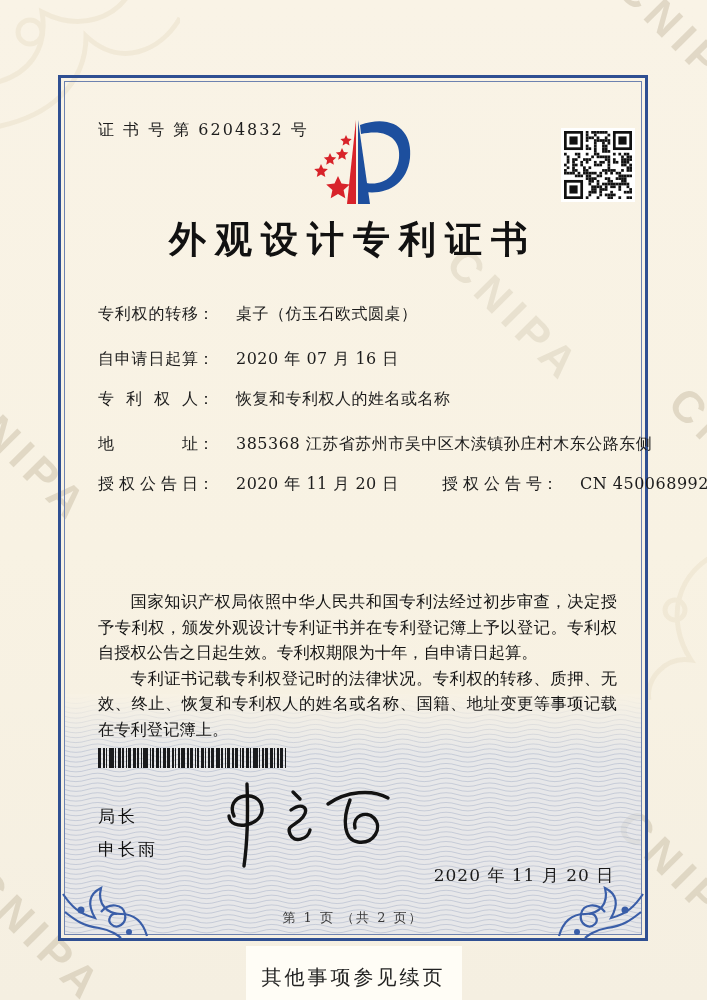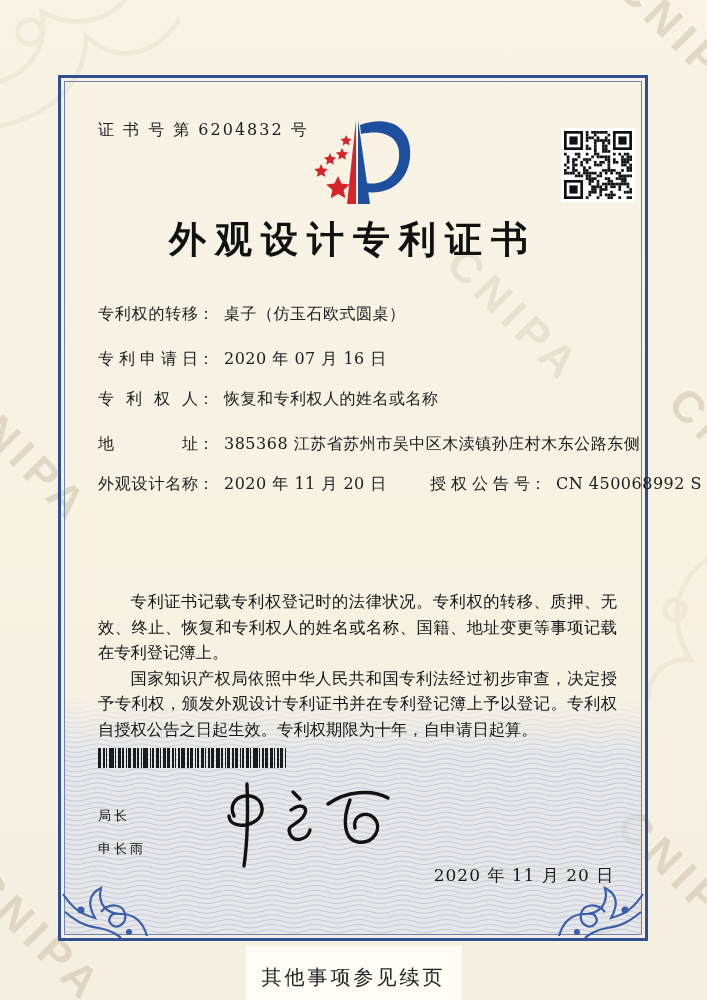--- a/index.html
+++ b/index.html
@@ -49,21 +49,21 @@
   }
 
   .fields { position:absolute; left:37px; top:225px; width:520px; font-size:16px; color:#1c1c1c; }
   .frow { margin-bottom:18px; line-height:22px; white-space:nowrap; }
   .frow.sp { margin-bottom:23px; }
   .flabel {
     display:inline-block; width:100px; text-align:justify; text-align-last:justify;
     vertical-align:top;
   }
   .colon { display:inline-block; vertical-align:top; }
-  .fvalue { display:inline-block; vertical-align:top; margin-left:10px; letter-spacing:.5px; }
+  .fvalue { display:inline-block; vertical-align:top; margin-left:22px; letter-spacing:.5px; }
   .pair2 { margin-left:38px; }
 
   .paras {
     position:absolute; left:37px; top:511px; width:519px; font-size:16.3px;
     line-height:25.5px; color:#141414; text-align:justify;
   }
   .paras p { text-indent:2em; }
 
   
   .guilloche { position:absolute; left:4px; right:4px; bottom:4px; top:616px; }
@@ -72,22 +72,22 @@
     position:absolute; left:0; right:0; top:0; height:60px;
     background:linear-gradient(180deg,#f8f2e4 0%,rgba(248,242,228,0) 100%);
   }
 
   .barcode {
     position:absolute; left:37px; top:670px; width:192px; height:20px;
     display:flex; align-items:stretch;
   }
   .barcode i { display:block; background:#1a1b1d; height:100%; }
 
-  .officer { position:absolute; left:37px; top:722px; font-size:13px; color:#111;
-    font-family:Liberation Mono, monospace; line-height:33px; letter-spacing:3px; }
+  .officer { position:absolute; left:37px; top:722px; font-size:17px; color:#111;
+    font-family:Liberation Serif, serif; line-height:33px; letter-spacing:3px; }
   .signature { position:absolute; left:135px; top:698px; width:210px; height:100px; }
   .sign-date { position:absolute; left:368px; top:786px; width:190px; text-align:center;
     font-size:17px; color:#1a1a1a; letter-spacing:1px; }
 
   .pagenum { position:absolute; left:0; width:100%; top:831px; text-align:center;
     font-size:13px; color:#3a3a3a; letter-spacing:2px; }
 
   .corner-orn { position:absolute; width:92px; height:92px; }
   .corner-orn.bl { left:-2px; bottom:-2px; }
   .corner-orn.br { right:-2px; bottom:-2px; transform:scaleX(-1); }
@@ -429,37 +429,37 @@
         </svg>
     </div>
 
     <div class="title">外观设计专利证书</div>
 
     <div class="fields">
       <div class="frow sp">
         <span class="flabel">专利权的转移</span><span class="colon">：</span><span class="fvalue">桌子（仿玉石欧式圆桌）</span>
       </div>
       <div class="frow">
-        <span class="flabel">专利申请日</span><span class="colon">：</span><span class="fvalue">2020 年 07 月 16 日</span>
+        <span class="flabel">自申请日起算</span><span class="colon">：</span><span class="fvalue">2020 年 07 月 16 日</span>
       </div>
       <div class="frow sp">
         <span class="flabel">专 利 权 人</span><span class="colon">：</span><span class="fvalue">恢复和专利权人的姓名或名称</span>
       </div>
       <div class="frow">
         <span class="flabel">地 址</span><span class="colon">：</span><span class="fvalue">385368 江苏省苏州市吴中区木渎镇孙庄村木东公路东侧</span>
       </div>
       <div class="frow">
-        <span><span class="flabel">外观设计名称</span><span class="colon">：</span><span class="fvalue">2020 年 11 月 20 日</span></span>
+        <span><span class="flabel">授权公告日</span><span class="colon">：</span><span class="fvalue">2020 年 11 月 20 日</span></span>
         <span class="pair2"><span class="flabel">授权公告号</span><span class="colon">：</span><span class="fvalue">CN 450068992 S</span></span>
       </div>
     </div>
 
     <div class="paras">
+      <p>国家知识产权局依照中华人民共和国专利法经过初步审查，决定授予专利权，颁发外观设计专利证书并在专利登记簿上予以登记。专利权自授权公告之日起生效。专利权期限为十年，自申请日起算。</p>
       <p>专利证书记载专利权登记时的法律状况。专利权的转移、质押、无效、终止、恢复和专利权人的姓名或名称、国籍、地址变更等事项记载在专利登记簿上。</p>
-      <p>国家知识产权局依照中华人民共和国专利法经过初步审查，决定授予专利权，颁发外观设计专利证书并在专利登记簿上予以登记。专利权自授权公告之日起生效。专利权期限为十年，自申请日起算。</p>
     </div>
 
     <div class="barcode" id="barcode">
         <i style="width:3px;margin-right:2px"></i>
         <i style="width:1.5px;margin-right:1px"></i>
         <i style="width:1.5px;margin-right:2px"></i>
         <i style="width:4.5px;margin-right:1px"></i>
         <i style="width:1.5px;margin-right:2px"></i>
         <i style="width:3px;margin-right:1px"></i>
         <i style="width:1.5px;margin-right:2px"></i>
@@ -519,20 +519,21 @@
         <path d="M51,8 C52,34 52,62 48,90"></path>
         <path d="M97,16 l7,7"></path>
         <path d="M95,34 C106,26 114,32 107,41 C100,50 90,49 94,58 C98,68 112,63 114,54"></path>
         <path d="M132,28 C150,15 176,13 192,22"></path>
         <path d="M154,24 C146,44 148,64 162,66 C178,68 187,52 178,42 C170,34 156,40 159,52"></path>
       </g>
     </svg>
 
     <div class="sign-date">2020 年 11 月 20 日</div>
 
+    <div class="pagenum">第 1 页 （共 2 页）</div>
 
     <svg class="corner-orn bl" viewBox="0 0 92 92">
       <g fill="none" stroke="#3a5ea8" stroke-width="2.2">
         <path d="M4,46 C12,58 20,66 36,70 C28,56 30,46 42,40 C38,56 48,66 62,66 C76,66 84,74 88,88"></path>
         <path d="M6,64 C16,72 24,78 40,80 C52,82 60,88 62,90"></path>
         <path d="M42,64 C50,54 64,56 66,66 C68,76 58,82 52,76 C48,72 52,64 58,66"></path>
         <circle cx="22" cy="62" r="3.5" fill="#3a5ea8" stroke="none"></circle>
         <circle cx="70" cy="84" r="3" fill="#3a5ea8" stroke="none"></circle>
       </g>
     </svg>

